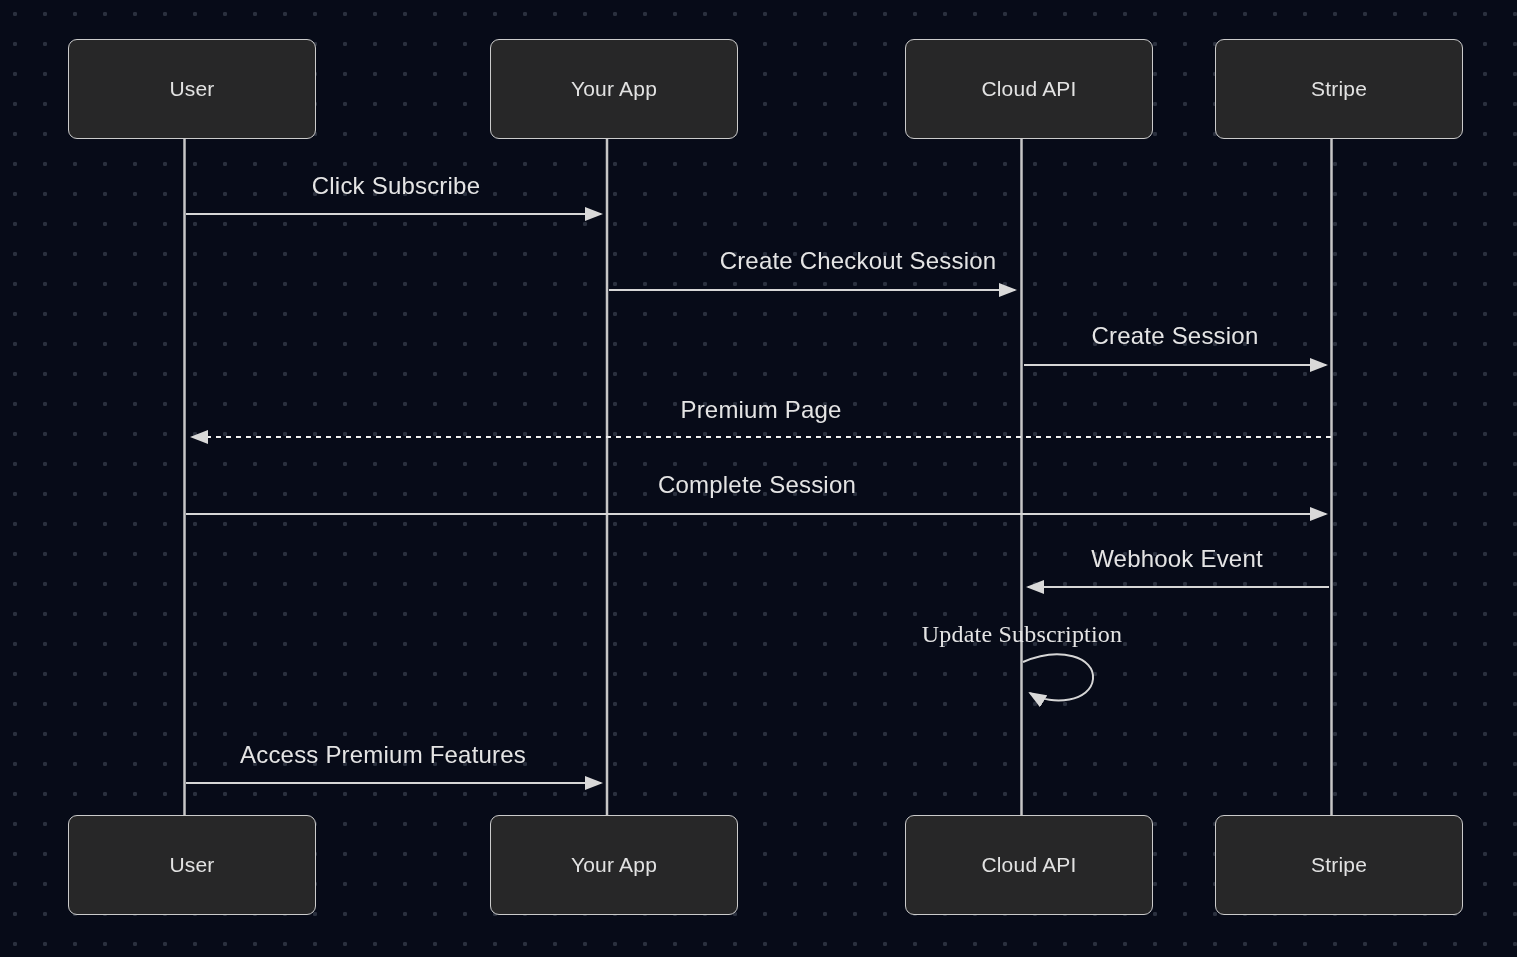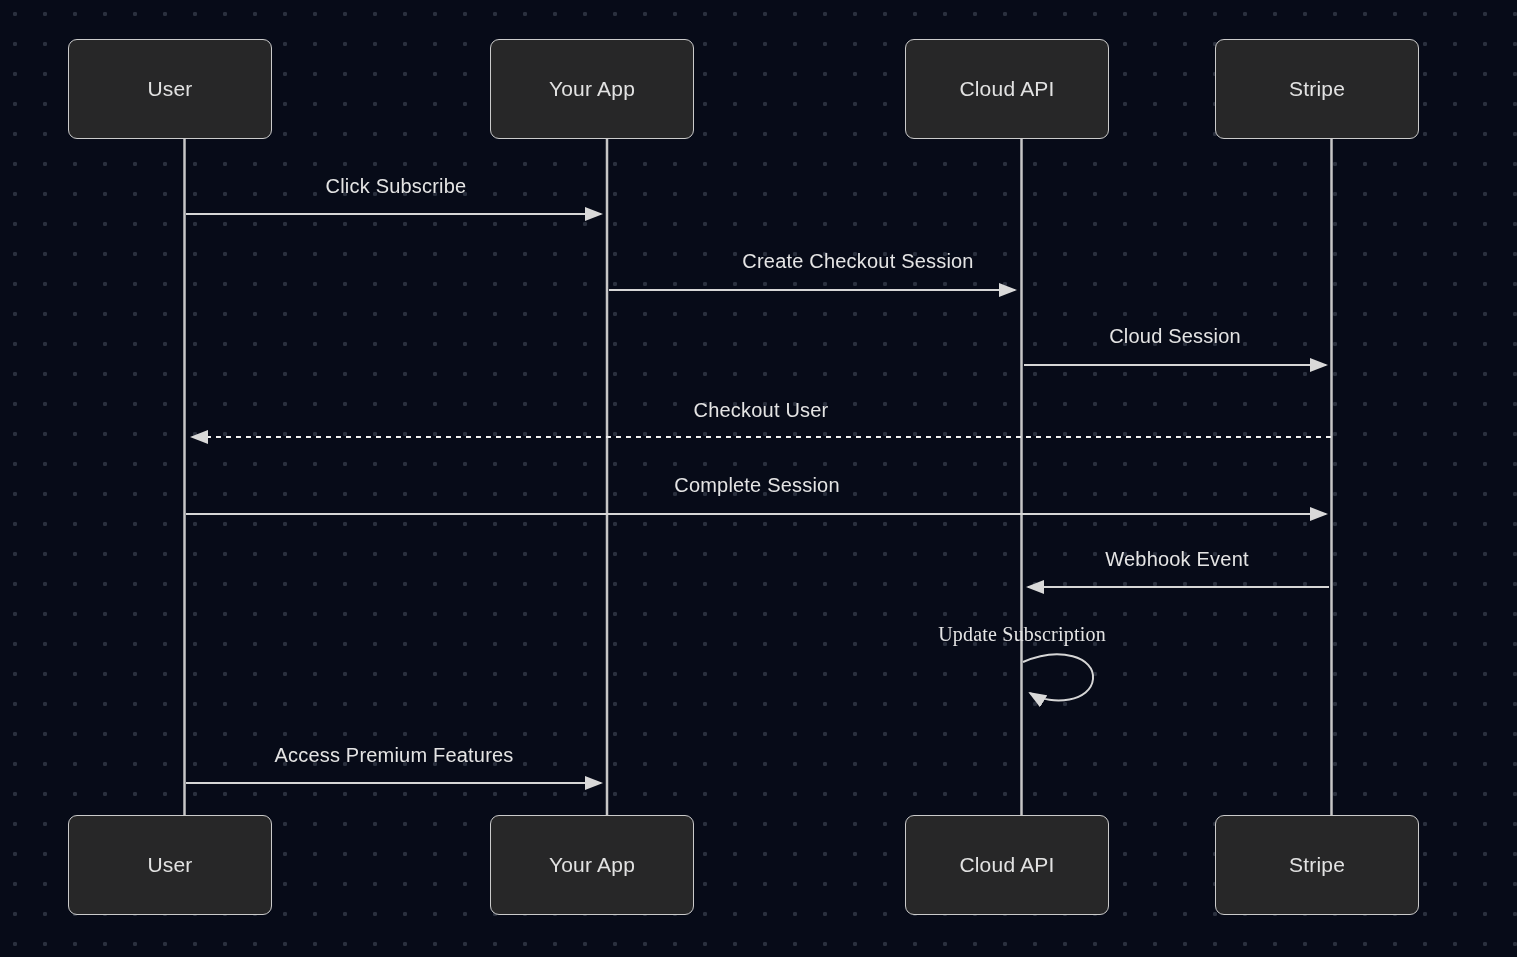--- a/index.html
+++ b/index.html
@@ -18,39 +18,39 @@
     background-size: 30px 30px;
     background-position: 0px 29px;
     font-family: "Liberation Sans", sans-serif;
   }
   .wires {
     position: absolute;
     left: 0; top: 0;
   }
   .actor-box {
     position: absolute;
-    width: 204px;
+    width: 248px;
     height: 100px;
     box-sizing: border-box;
     background: #272728;
     border: 1.5px solid #cbcbcb;
     border-radius: 9px;
     display: flex;
     align-items: center;
     justify-content: center;
     color: #e2e2e2;
     font-size: 21px;
     letter-spacing: 0.2px;
   }
   .msg-label {
     position: absolute;
     transform: translate(-50%, -50%);
     white-space: nowrap;
     color: #e4e4e4;
-    font-size: 20px;
+    font-size: 24px;
     letter-spacing: 0.2px;
   }
 </style>
 </head>
 <body>
 
 <div class="canvas">
 
   <svg class="wires" width="1517" height="957" viewBox="0 0 1517 957">
     <defs>
@@ -79,20 +79,20 @@
   <div class="actor-box" style="left:905px; top:39px;">Cloud API</div>
   <div class="actor-box" style="left:1215px; top:39px;">Stripe</div>
 
   <div class="actor-box" style="left:68px; top:815px;">User</div>
   <div class="actor-box" style="left:490px; top:815px;">Your App</div>
   <div class="actor-box" style="left:905px; top:815px;">Cloud API</div>
   <div class="actor-box" style="left:1215px; top:815px;">Stripe</div>
 
   <div class="msg-label" style="left:396px; top:186px;">Click Subscribe</div>
   <div class="msg-label" style="left:812px; top:261px;margin-left:46px;">Create Checkout Session</div>
-  <div class="msg-label" style="left:1175px; top:336px;">Cloud Session</div>
-  <div class="msg-label" style="left:761px; top:410px;">Checkout User</div>
+  <div class="msg-label" style="left:1175px; top:336px;">Create Session</div>
+  <div class="msg-label" style="left:761px; top:410px;">Premium Page</div>
   <div class="msg-label" style="left:757px; top:485px;">Complete Session</div>
   <div class="msg-label" style="left:1177px; top:559px;text-align:center;">Webhook Event</div>
   <div class="msg-label" style="left:1022px; top:634px;font-family:Liberation Serif, serif;">Update Subscription</div>
-  <div class="msg-label" style="left:394px; top:755px;">Access Premium Features</div>
+  <div class="msg-label" style="left:383px; top:755px;">Access Premium Features</div>
 
 </div>
 
 </body></html>

